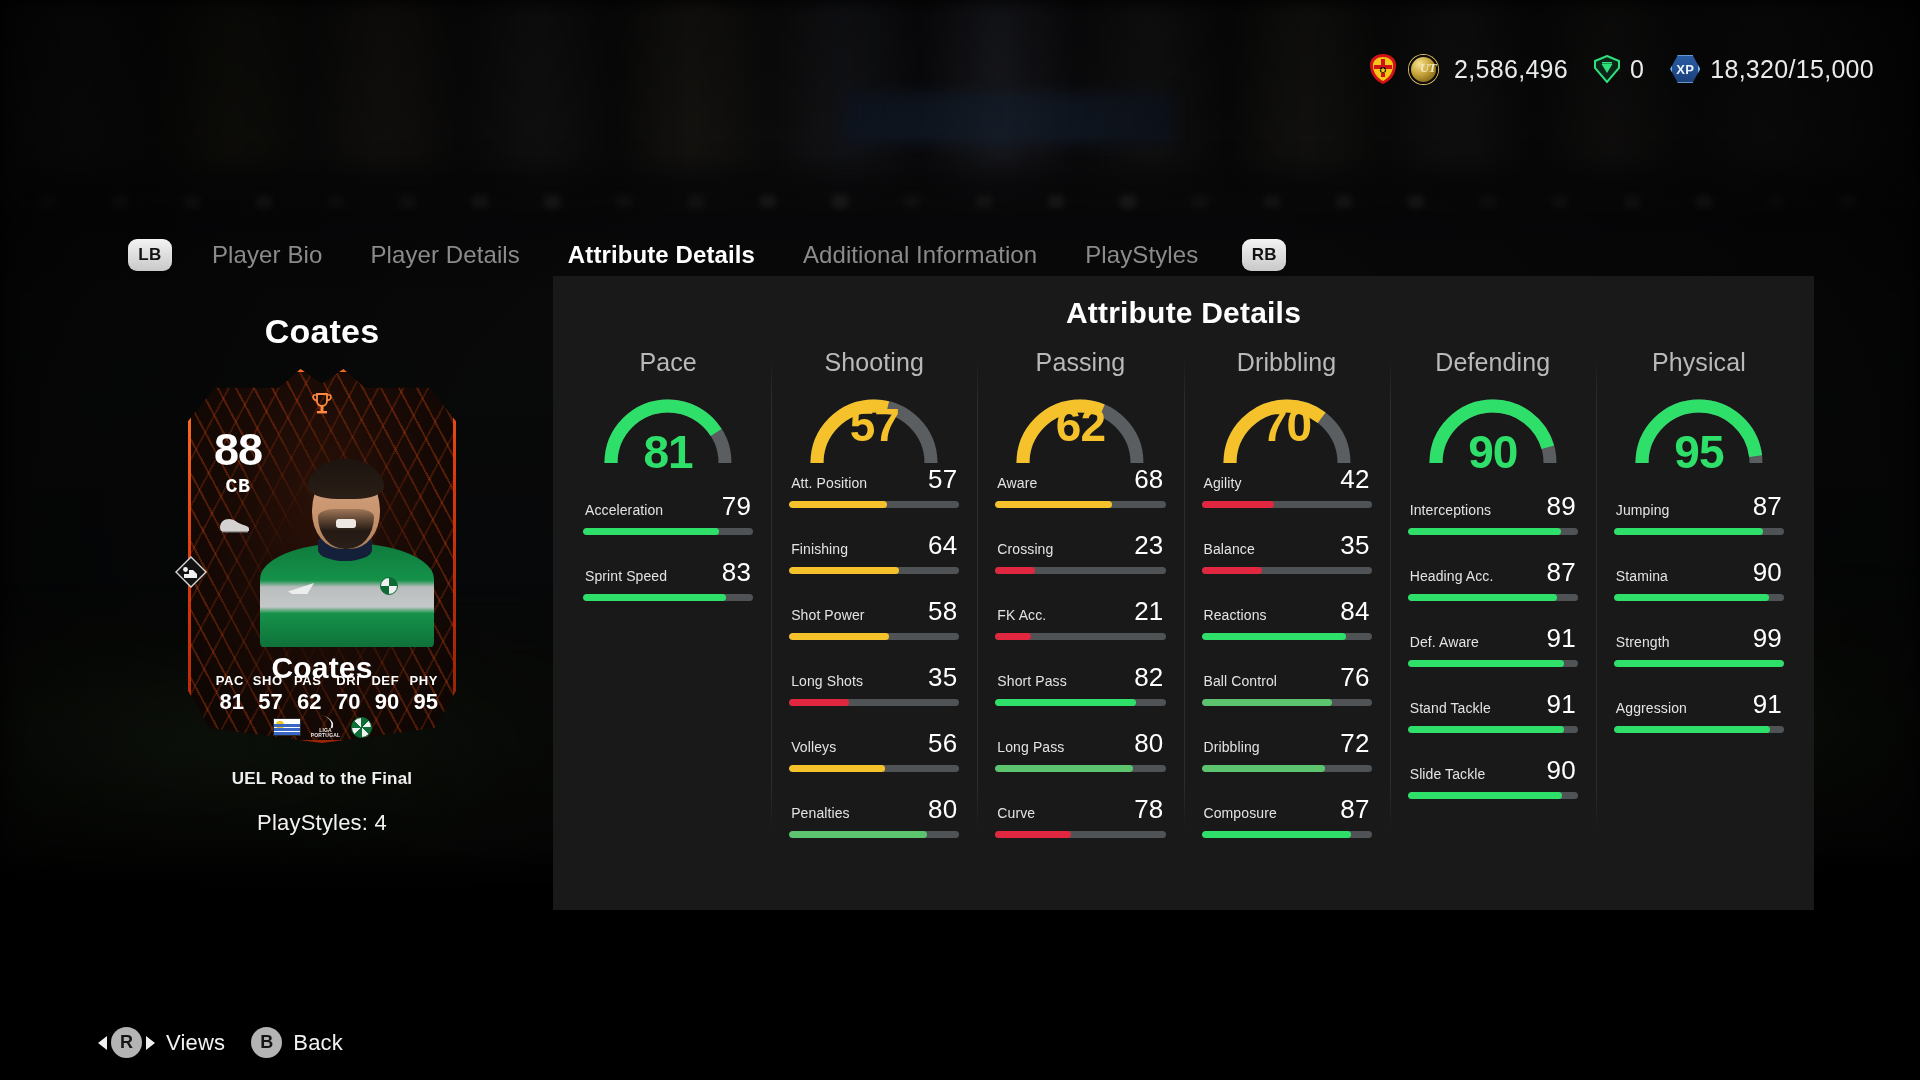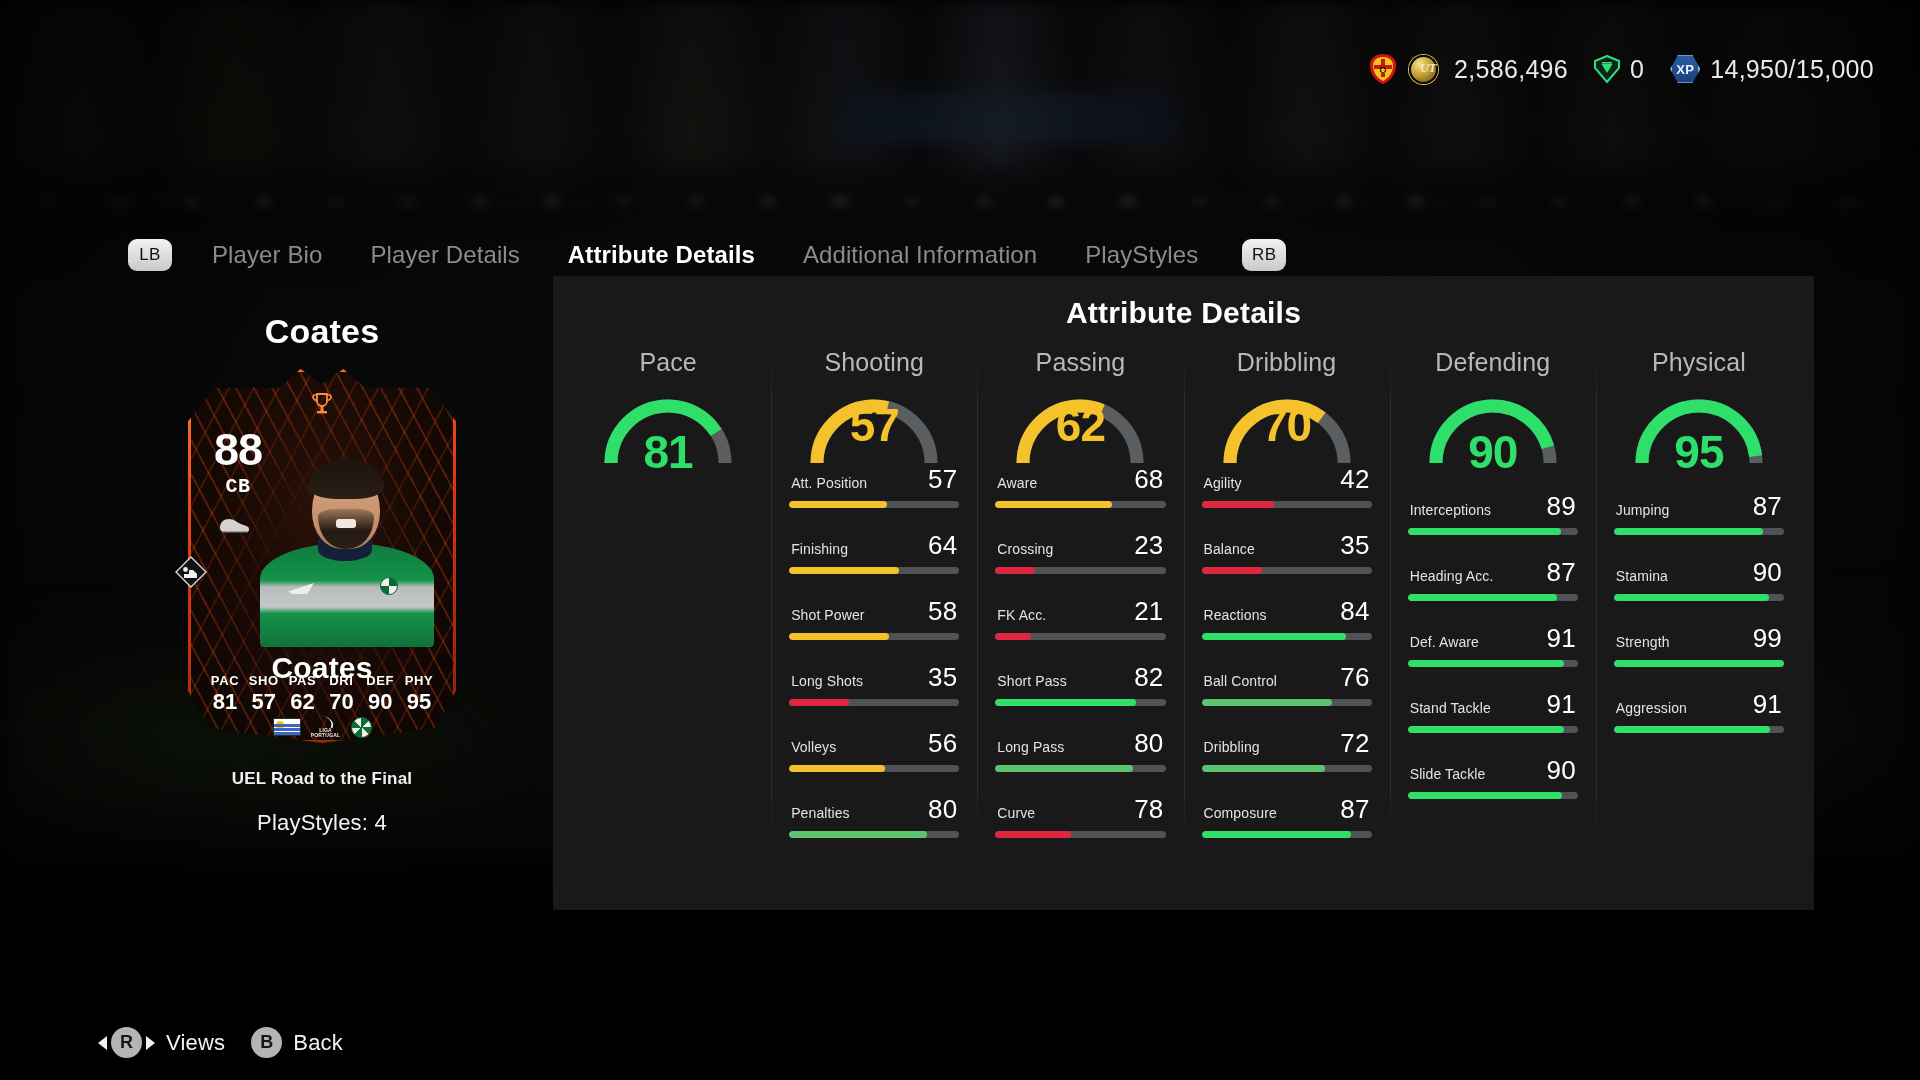--- a/index.html
+++ b/index.html
@@ -110,21 +110,21 @@
   }
 
   
   #tabbar {
     position:absolute; left:0; top:228px; width:1920px; height:54px; z-index:6;
     display:flex; align-items:center; padding-left:128px; gap:0;
   }
   .bumper {
     width:44px; height:32px; border-radius:9px;
     background:linear-gradient(180deg,#f3f3f3,#c9c9c9);
-    color:#121212; font-size:17px; font-weight:normal;
+    color:#121212; font-size:17px; font-weight:bold;
     display:flex; align-items:center; justify-content:center;
     letter-spacing:.4px;
     box-shadow:0 1px 2px rgba(0,0,0,.6);
   }
   .tab {
     font-size:24px; color:#8b8b8b; letter-spacing:.1px;
     padding:0 24px; white-space:nowrap; cursor:default;
   }
   .tab.active { color:#fff; font-weight:bold; }
   #tabbar .bumper.lb { margin-right:16px; }
@@ -232,21 +232,21 @@
     border:1.5px solid #0b6b33;
   }
   #card .nameplate {
     position:absolute; left:0; right:0; bottom:58px; text-align:center;
     font-size:30px; font-weight:bold; letter-spacing:.2px;
   }
   #card .statrow {
     position:absolute; left:18px; right:18px; bottom:28px;
     display:flex; justify-content:space-between; text-align:center;
   }
-  #card .statrow .s { width:38px; }
+  #card .statrow .s { width:38px;text-align:right; }
   #card .statrow .k { font-size:13px; font-weight:bold; letter-spacing:.6px; color:#fff; }
   #card .statrow .v { font-size:22px; font-weight:bold; margin-top:1px; }
   #card .flags {
     position:absolute; left:0; right:0; bottom:5px;
     display:flex; justify-content:center; align-items:center; gap:12px;
   }
   #card .flag-uy {
     width:28px; height:18px; background:#fff; position:relative; overflow:hidden;
     border:1px solid #2a2a2a;
   }
@@ -409,21 +409,21 @@
     <div class="hud-val">0</div>
   </div>
 
   <div class="hud-group">
     <div class="xp-icon">
       <div class="hex">
           <b>XP</b>
         </div>
       <div class="hexb"></div>
     </div>
-    <div class="hud-val">14,950/15,000</div>
+    <div class="hud-val">18,320/15,000</div>
   </div>
 </div>
 
 <div id="tabbar">
   <div class="bumper lb">LB</div>
   <div class="tab">Player Bio</div>
   <div class="tab">Player Details</div>
   <div class="tab active">Attribute Details</div>
   <div class="tab">Additional Information</div>
   <div class="tab">PlayStyles</div>
@@ -531,20 +531,40 @@
   <div id="cols">
       <div class="col">
         <div class="col-title">Pace</div>
         <div class="gauge">
           <svg width="150" height="82">
             <path d="M 18 74 A 57 57 0 0 1 132 74" fill="none" stroke="#5a5e60" stroke-width="13"></path>
             <path d="M 18 74 A 57 57 0 0 1 132 74" fill="none" stroke="#2ee06a" stroke-width="13" stroke-dasharray="146.51245739014217 179.0707812546182"></path>
           </svg>
           <div class="gval" style="color: rgb(46, 224, 106);">81</div>
         </div>
+        <div class="attrs">
+          <div class="attr">
+            <div class="attr-row">
+              <span class="attr-name">Acceleration</span>
+              <span class="attr-val">79</span>
+            </div>
+            <div class="bar">
+              <i style="width: 79.798%; background: rgb(46, 224, 106);"></i>
+            </div>
+          </div>
+          <div class="attr">
+            <div class="attr-row">
+              <span class="attr-name">Sprint Speed</span>
+              <span class="attr-val">83</span>
+            </div>
+            <div class="bar">
+              <i style="width: 83.8384%; background: rgb(46, 224, 106);"></i>
+            </div>
+          </div>
+        </div>
       </div>
       <div class="col">
         <div class="col-title">Shooting</div>
         <div class="gauge">
           <svg width="150" height="82">
             <path d="M 18 74 A 57 57 0 0 1 132 74" fill="none" stroke="#5a5e60" stroke-width="13"></path>
             <path d="M 18 74 A 57 57 0 0 1 132 74" fill="none" stroke="#f5c22b" stroke-width="13" stroke-dasharray="103.10135890417412 179.0707812546182"></path>
           </svg>
           <div class="gval" style="color: rgb(245, 194, 43);">57</div>
         </div>

